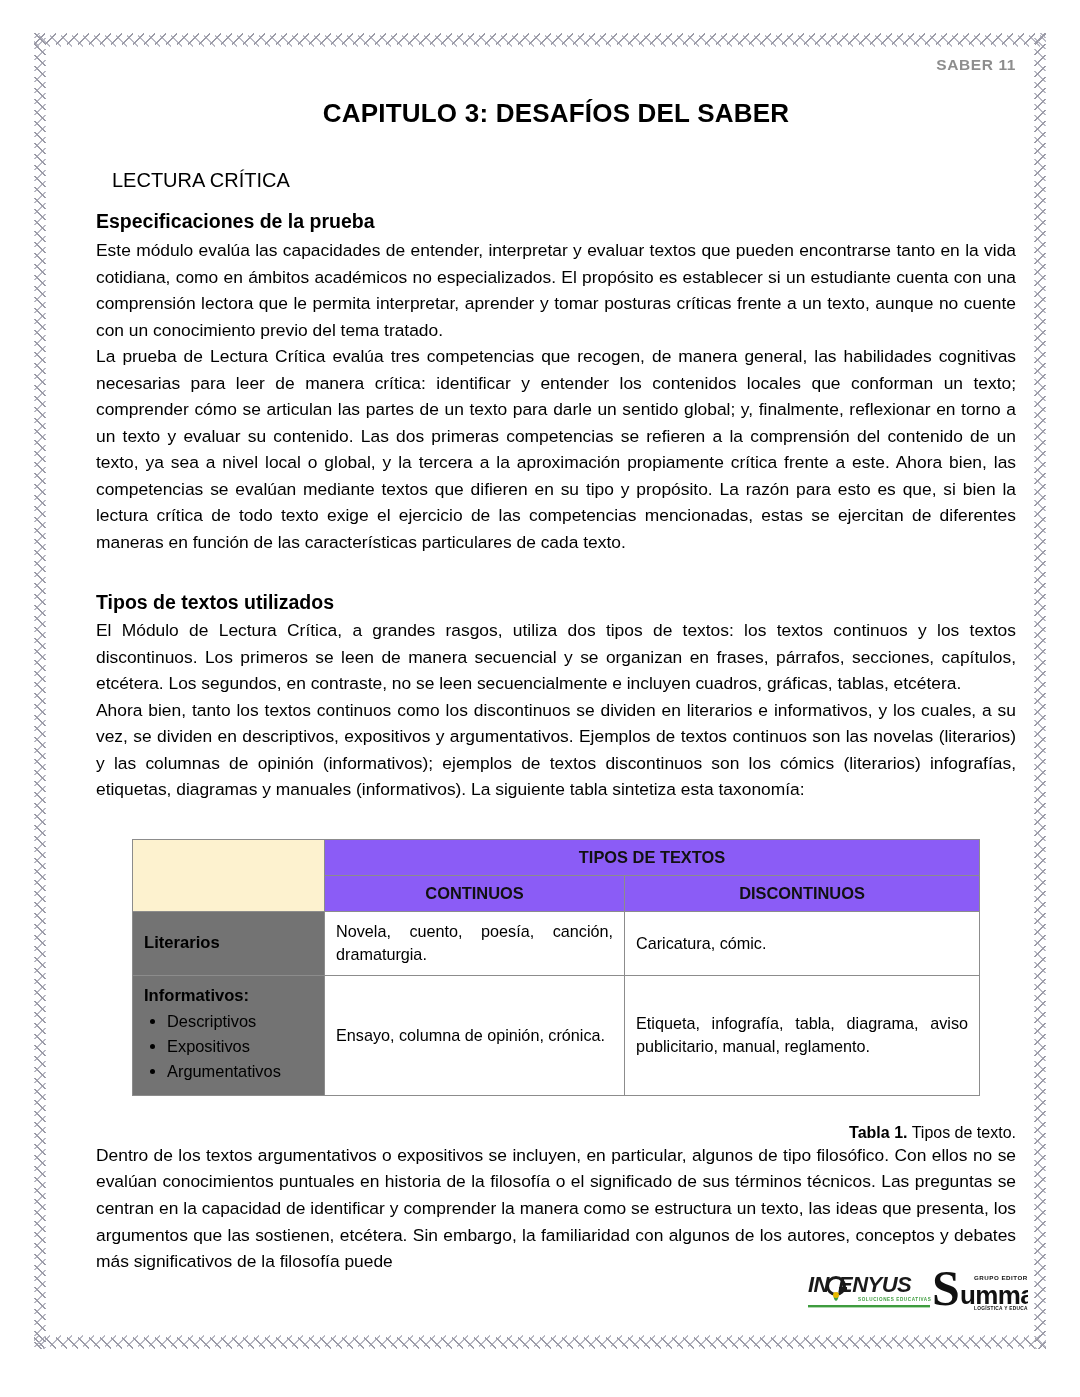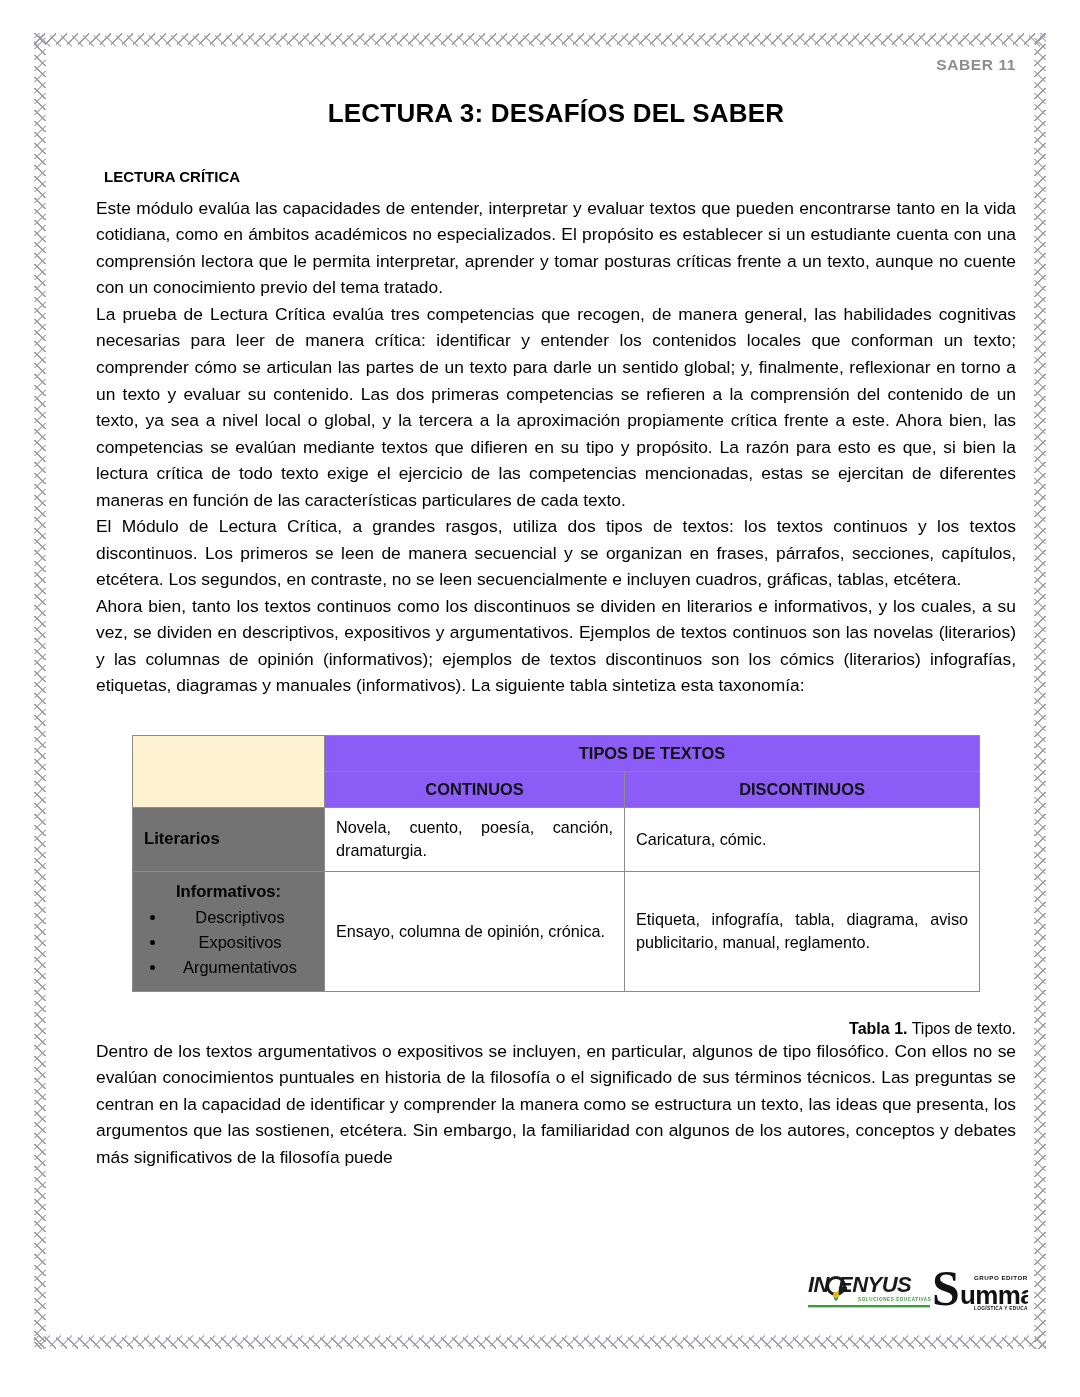--- a/index.html
+++ b/index.html
@@ -78,23 +78,23 @@
 
   .doc-title {
     text-align: center;
     font-size: 26px;
     font-weight: bold;
     letter-spacing: 0.2px;
     margin: 0 0 38px 0;
   }
 
   h2.section-title {
-    font-size: 15px;
-    font-weight: bold;
-    margin: 8px;
+    font-size: 20px;
+    font-weight: normal;
+    margin: 16px;
     line-height: 1.32;
   }
   h3.sub-title {
     font-size: 19.5px;
     font-weight: bold;
     margin: 0 0 2px 0;
     line-height: 1.32;
   }
   h3.sub-title.spaced {
     margin-top: 34px;
@@ -144,21 +144,20 @@
   }
   td.rowhead {
     background: #737373;
     font-weight: bold;
     font-size: 16.6px;
     vertical-align: middle;
   }
   td.rowhead.top-align {
     vertical-align: top;
     padding-top: 10px;
-    text-align: center;
   }
   td.cell {
     background: #ffffff;
     text-align: justify;
     text-justify: inter-word;
     line-height: 1.45;
     vertical-align: middle;
   }
   ul.inner-list {
     margin: 5px 0 2px 0;
@@ -202,27 +201,29 @@
     <div class="border-edge border-top"></div>
     <div class="border-edge border-bottom"></div>
     <div class="border-edge border-left"></div>
     <div class="border-edge border-right"></div>
   </div>
 
   <div class="content">
 
     <div class="doc-header">SABER 11</div>
 
-    <h1 class="doc-title">LECTURA 3: DESAFÍOS DEL SABER</h1>
+    <h1 class="doc-title">CAPITULO 3: DESAFÍOS DEL SABER</h1>
 
     <h2 class="section-title">LECTURA CRÍTICA</h2>
+    <h3 class="sub-title">Especificaciones de la prueba</h3>
 
     <p class="body-text">Este módulo evalúa las capacidades de entender, interpretar y evaluar textos que pueden encontrarse tanto en la vida cotidiana, como en ámbitos académicos no especializados. El propósito es establecer si un estudiante cuenta con una comprensión lectora que le permita interpretar, aprender y tomar posturas críticas frente a un texto, aunque no cuente con un conocimiento previo del tema tratado.</p>
     <p class="body-text">La prueba de Lectura Crítica evalúa tres competencias que recogen, de manera general, las habilidades cognitivas necesarias para leer de manera crítica: identificar y entender los contenidos locales que conforman un texto; comprender cómo se articulan las partes de un texto para darle un sentido global; y, finalmente, reflexionar en torno a un texto y evaluar su contenido. Las dos primeras competencias se refieren a la comprensión del contenido de un texto, ya sea a nivel local o global, y la tercera a la aproximación propiamente crítica frente a este. Ahora bien, las competencias se evalúan mediante textos que difieren en su tipo y propósito. La razón para esto es que, si bien la lectura crítica de todo texto exige el ejercicio de las competencias mencionadas, estas se ejercitan de diferentes maneras en función de las características particulares de cada texto.</p>
 
+    <h3 class="sub-title spaced">Tipos de textos utilizados</h3>
     <p class="body-text">El Módulo de Lectura Crítica, a grandes rasgos, utiliza dos tipos de textos: los textos continuos y los textos discontinuos. Los primeros se leen de manera secuencial y se organizan en frases, párrafos, secciones, capítulos, etcétera. Los segundos, en contraste, no se leen secuencialmente e incluyen cuadros, gráficas, tablas, etcétera.</p>
     <p class="body-text">Ahora bien, tanto los textos continuos como los discontinuos se dividen en literarios e informativos, y los cuales, a su vez, se dividen en descriptivos, expositivos y argumentativos. Ejemplos de textos continuos son las novelas (literarios) y las columnas de opinión (informativos); ejemplos de textos discontinuos son los cómics (literarios) infografías, etiquetas, diagramas y manuales (informativos). La siguiente tabla sintetiza esta taxonomía:</p>
 
     <div class="table-wrap">
       <table class="types-table">
         <colgroup>
           <col class="col-label">
           <col class="col-cont">
           <col class="col-disc">
         </colgroup>

